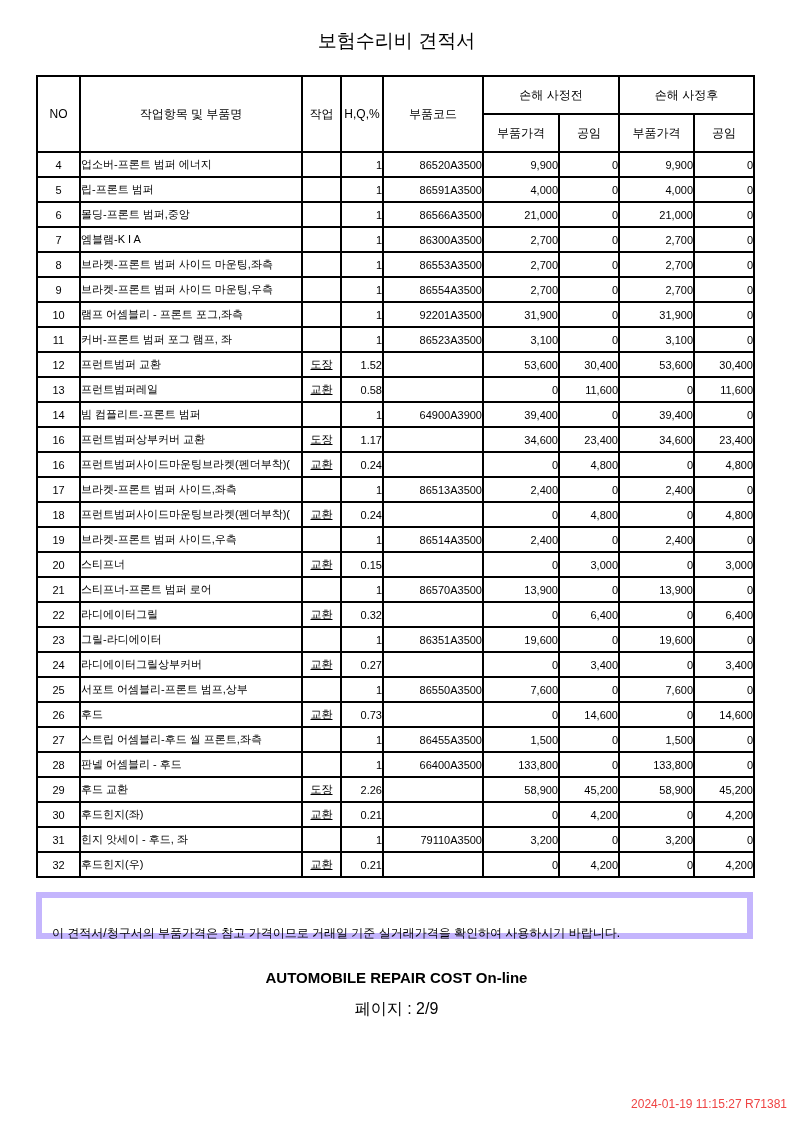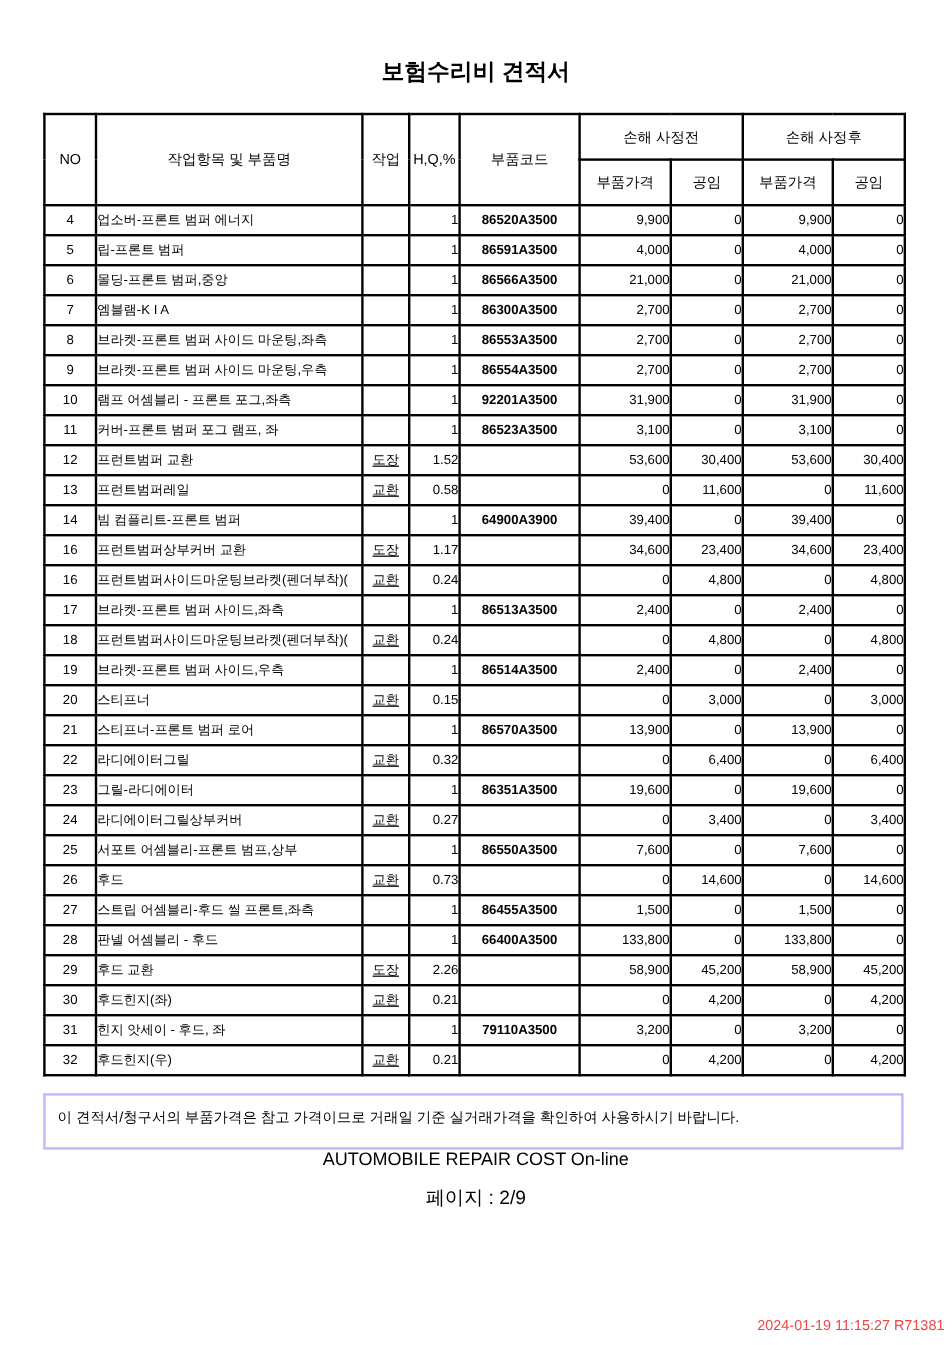--- a/index.html
+++ b/index.html
@@ -11,24 +11,24 @@
   }
   .page {
     position: relative;
     width: 793px;
     height: 1121px;
     background: #ffffff;
     overflow: hidden;
   }
   .doc-title {
     margin: 0;
-    padding-top: 47px;
+    padding-top: 28px;
     text-align: center;
     font-size: 19px;
-    font-weight: 700;
+    font-weight: 400;
   }
   .est-table {
     border-collapse: collapse;
     table-layout: fixed;
     width: 717px;
     margin: 21px 0 0 36px;
   }
   .est-table th, .est-table td {
     border: 2px solid #000;
     overflow: hidden;
@@ -40,34 +40,35 @@
     font-weight: 400;
     height: 38px;
     text-align: center;
     margin-left: 26px;
   }
   .est-table td { font-size: 11px; height: 25px; }
   .c-no   { text-align: center; }
   .c-item { text-align: left; padding-left: 9px; white-space: pre; }
   .c-work { text-align: center; text-decoration: underline; }
   .c-hq   { text-align: right; padding-right: 3px; }
-  .c-code { text-align: center; padding-left: 4px; font-weight: bold; }
+  .c-code { text-align: right; padding-left: 4px; }
   .c-num  { text-align: right; padding-right: 4px; }
   .notice-box {
     width: 717px;
     margin: 14px 0 0 36px;
-    border: 2px solid #c4b5fd;
+    border: 6px solid #c4b5fd;
     height: 47px;
-    padding: 10px 10px 0 10px;
+    padding: 27px 10px 0 10px;
     font-size: 12px;
   }
   .service-name {
+    margin-top: 30px;
     text-align: center;
     font-size: 15px;
-    font-weight: 400;
+    font-weight: 700;
   }
   .page-indicator {
     margin-top: 13px;
     text-align: center;
     font-size: 16px;
   }
   .timestamp {
     position: absolute;
     right: 6px;
     top: 1097px;

